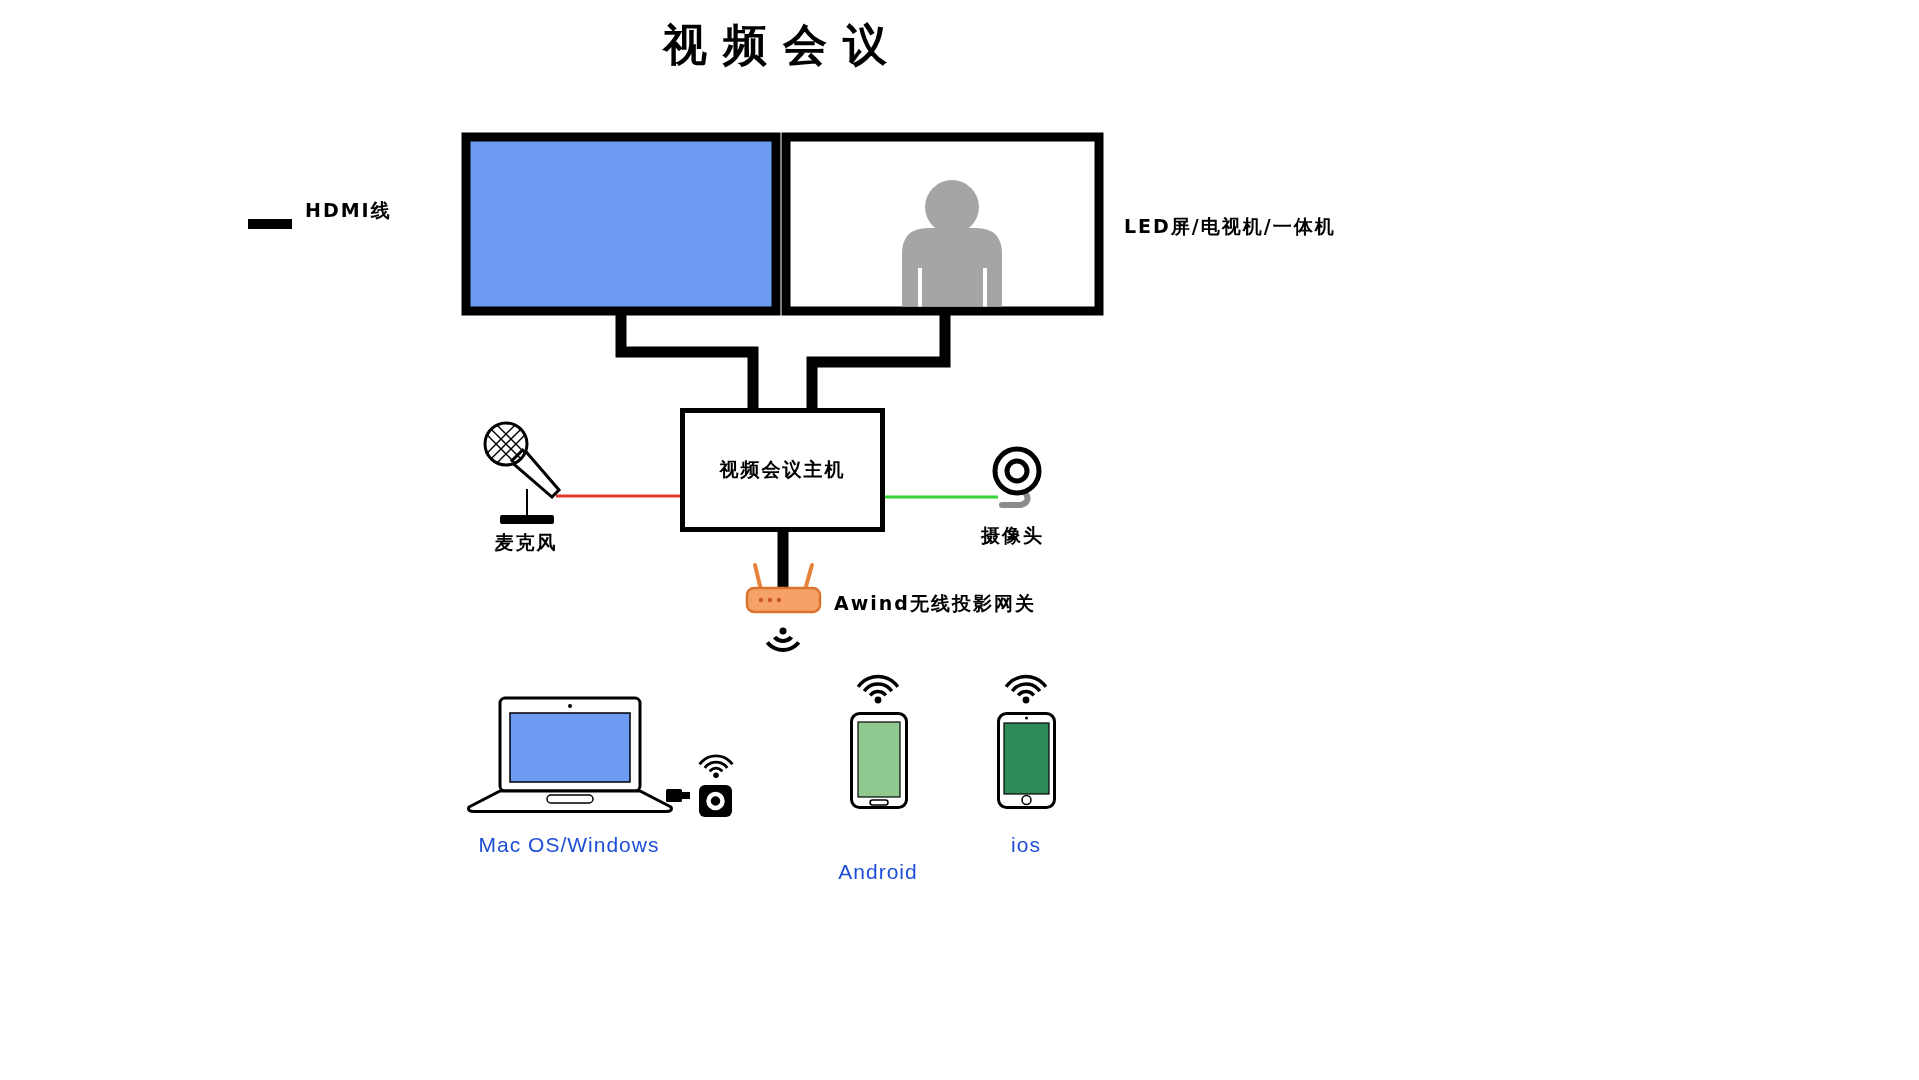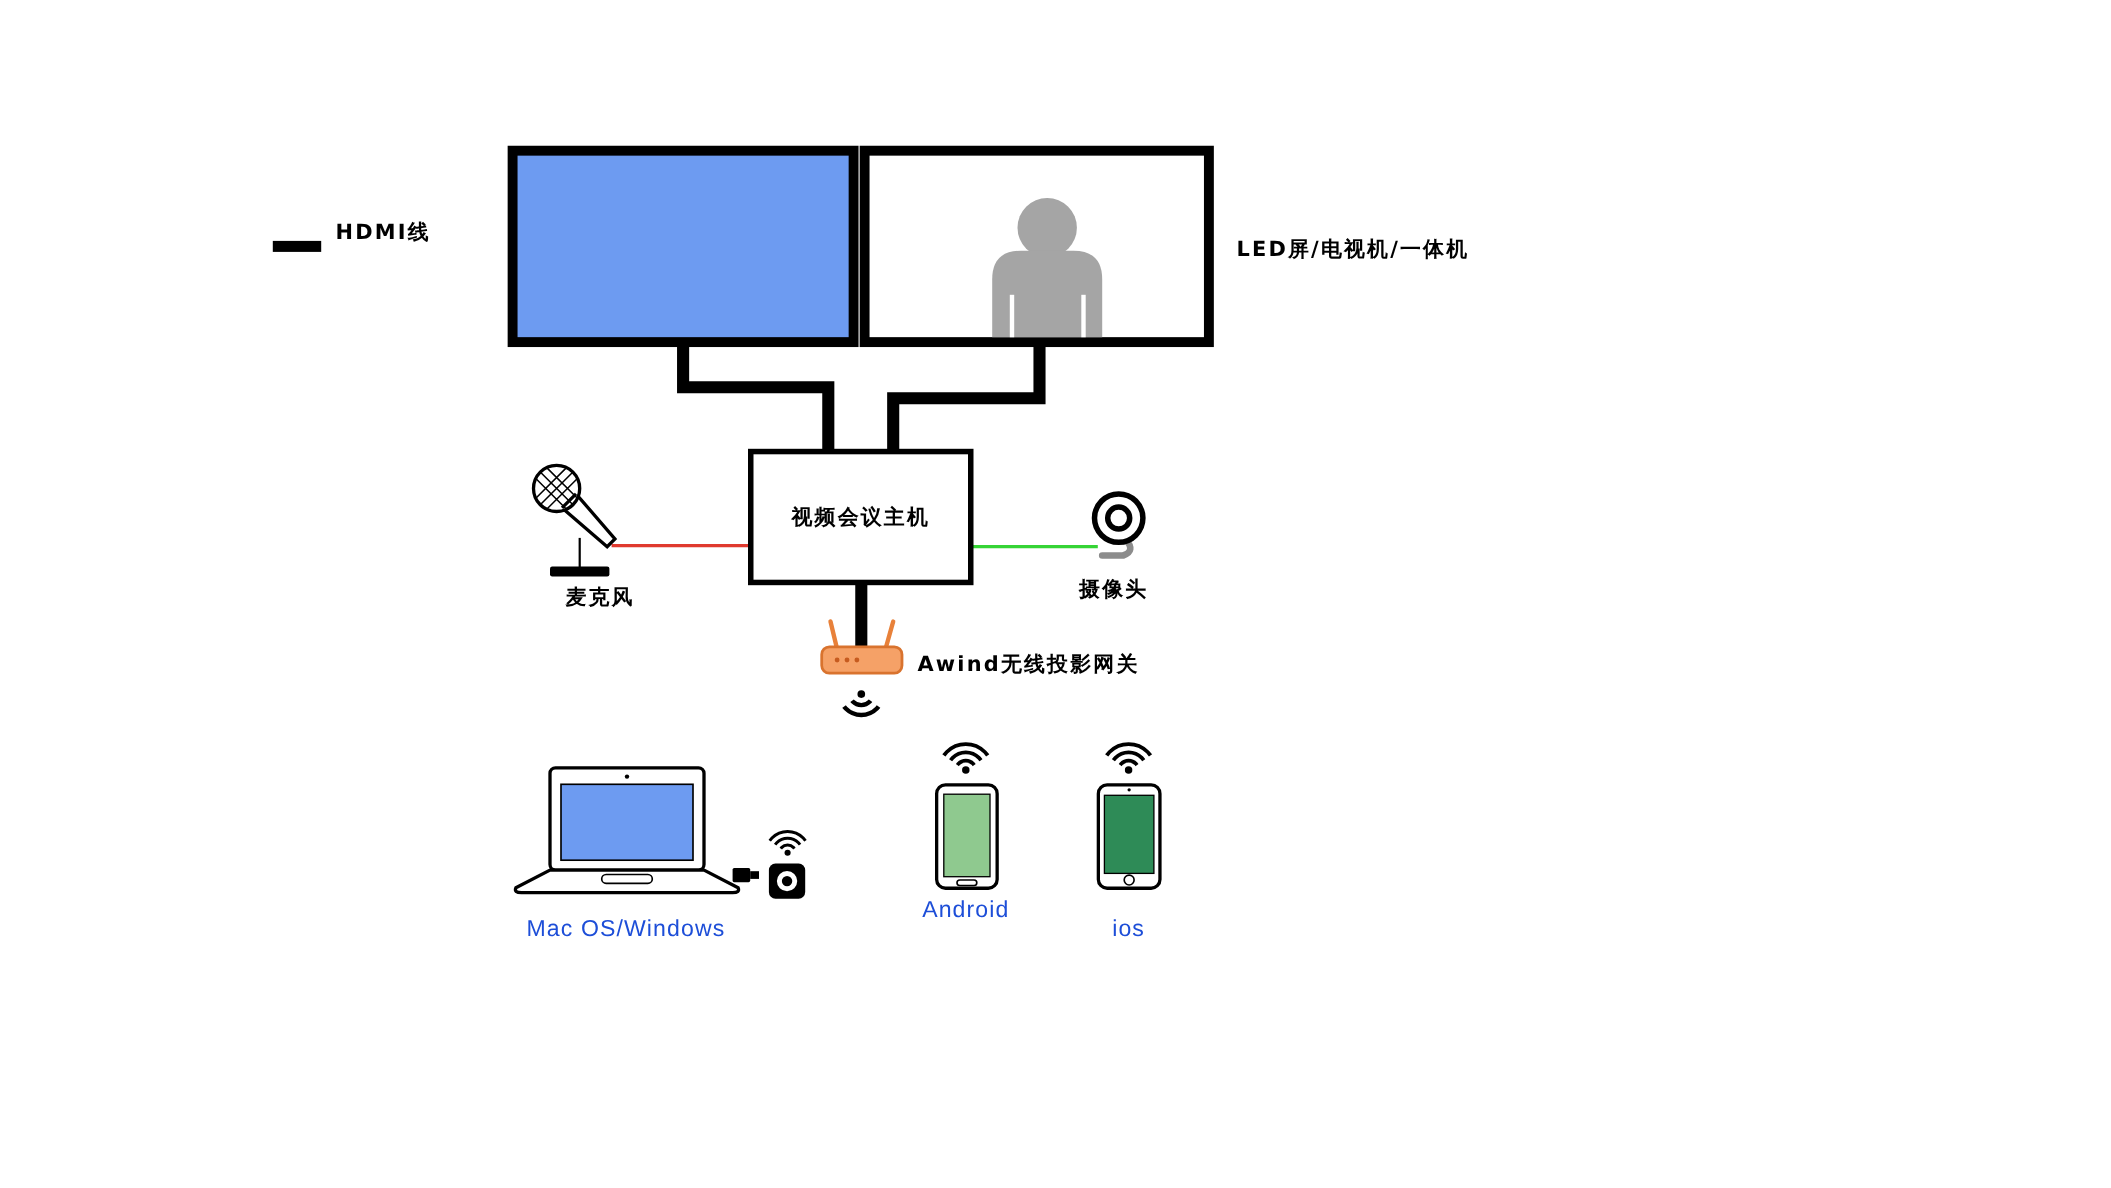--- a/index.html
+++ b/index.html
@@ -155,34 +155,35 @@
     <g transform="translate(1026,701)">
       <circle cx="0" cy="-1" r="3.4" fill="#000"></circle>
       <g clip-path="url(#wedgeUp)">
         <circle r="9.5" fill="none" stroke="#000" stroke-width="3.4"></circle>
         <circle r="17" fill="none" stroke="#000" stroke-width="3.4"></circle>
         <circle r="24.5" fill="none" stroke="#000" stroke-width="3.4"></circle>
       </g>
     </g>
   </svg>
 
+  <div class="abs title" style="left:583px; top:16px; width:400px;">视频会议</div>
 
   <div class="abs cn-label" style="left:305px; top:198px;">HDMI线</div>
 
   <div class="abs cn-label" style="left:1124px; top:214px;text-align:right;">LED屏/电视机/一体机</div>
 
   <div class="abs host-label-wrap" style="left:682px; top:410px; width:201px; height:120px;">
     <span class="cn-label">视频会议主机</span>
   </div>
 
-  <div class="abs cn-label" style="left:490px; top:530px; width:72px; text-align:right;margin-left:15px;">麦克风</div>
+  <div class="abs cn-label" style="left:490px; top:530px; width:72px; text-align:center;">麦克风</div>
 
   <div class="abs cn-label" style="left:981px; top:523px; width:72px; text-align:left;">摄像头</div>
 
   <div class="abs cn-label" style="left:834px; top:591px;">Awind无线投影网关</div>
 
   <div class="abs dev-label" style="left:465px; top:833px; width:208px; text-align:center;">Mac OS/Windows</div>
 
-  <div class="abs dev-label" style="left:838px; top:816px; width:80px; text-align:center;">Android</div>
+  <div class="abs dev-label" style="left:838px; top:860px; width:80px; text-align:center;">Android</div>
 
   <div class="abs dev-label" style="left:986px; top:833px; width:80px; text-align:center;">ios</div>
 
 </div>
 
 </body></html>

